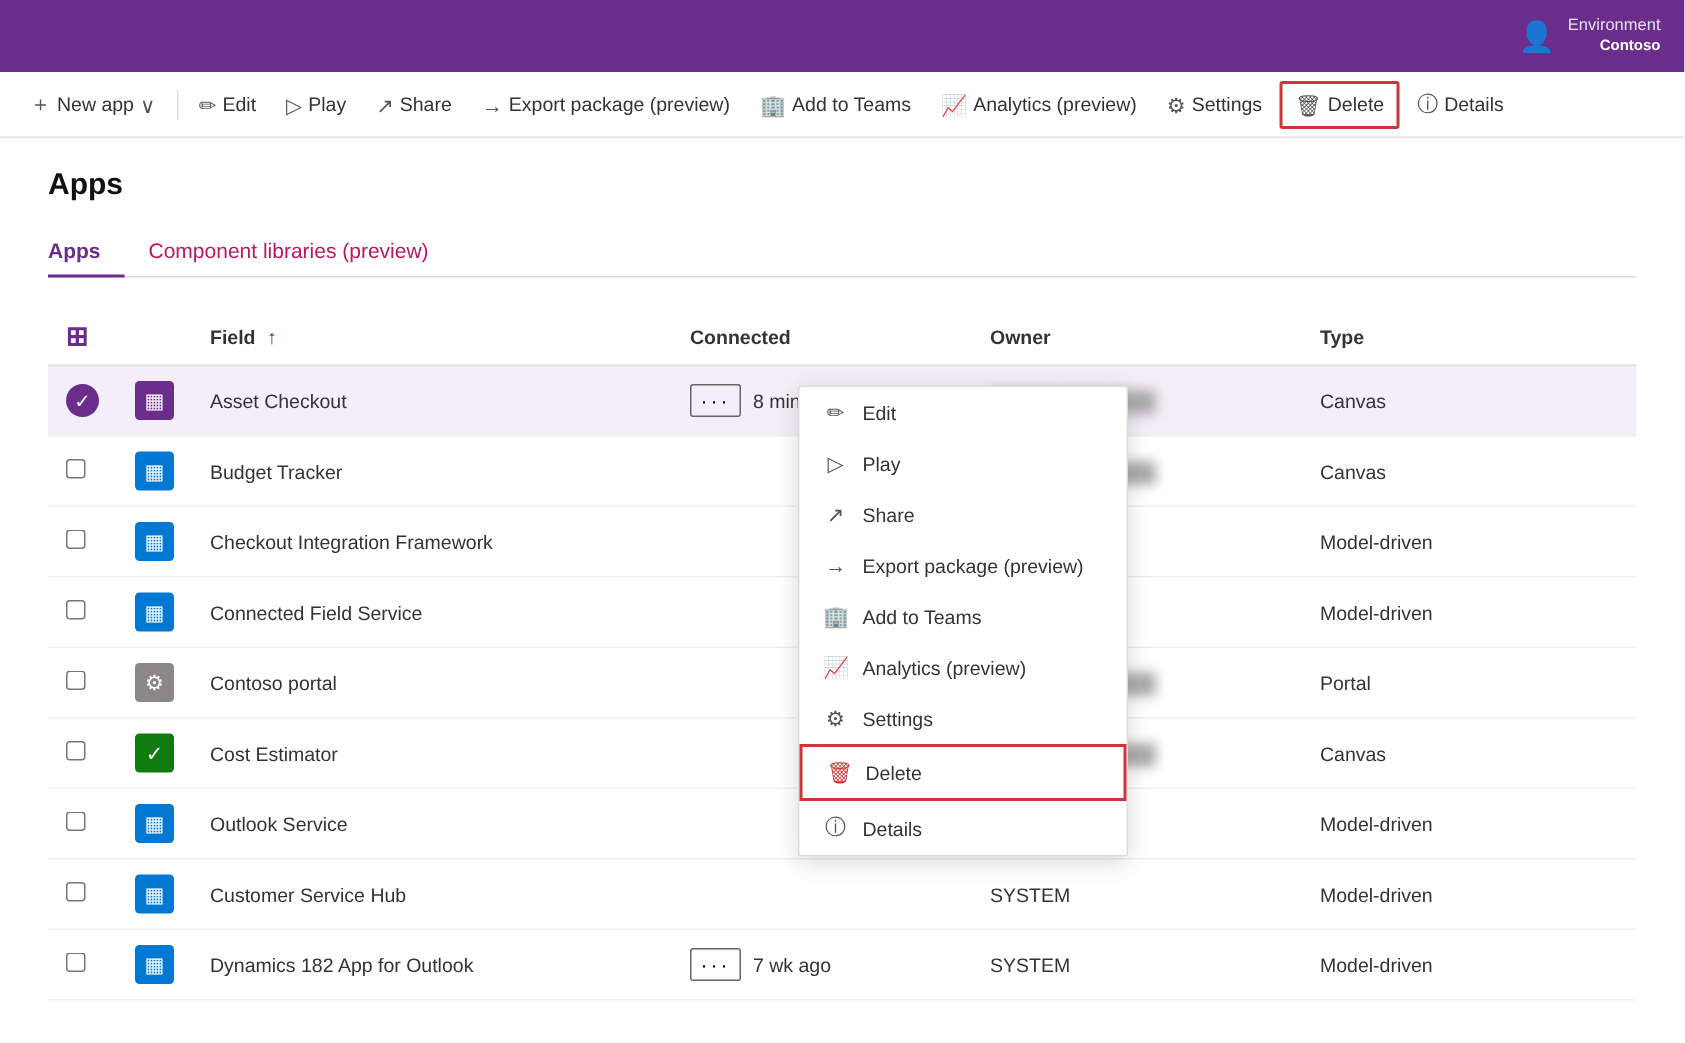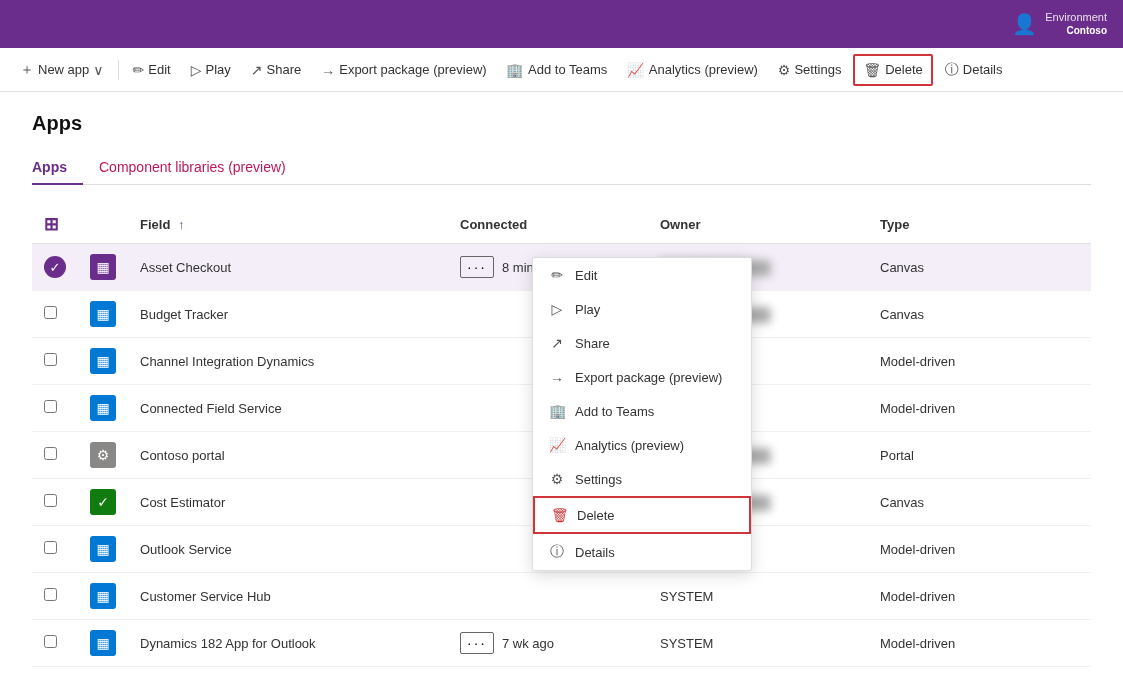--- a/index.html
+++ b/index.html
@@ -321,21 +321,21 @@
             <td class="col-name" style="font-weight: normal;">Budget Tracker</td>
             <td class="col-modified"></td>
             <td class="col-owner"><span class="blurred">████████████</span></td>
             <td class="col-type">Canvas</td>
           </tr>
           <tr>
             <td class="col-checkbox"><input type="checkbox" style="cursor: pointer;"></td>
             <td class="col-icon">
               <div class="app-icon" style="background:#0078d4;">▦</div>
             </td>
-            <td class="col-name" style="font-weight: normal;">Channel Integration Dynamics</td>
+            <td class="col-name" style="font-weight: normal;">Checkout Integration Framework</td>
             <td class="col-modified"></td>
             <td class="col-owner">--- ---</td>
             <td class="col-type">Model-driven</td>
           </tr>
           <tr>
             <td class="col-checkbox"><input type="checkbox" style="cursor: pointer;"></td>
             <td class="col-icon">
               <div class="app-icon" style="background:#0078d4;">▦</div>
             </td>
             <td class="col-name" style="font-weight: normal;">Connected Field Service</td>

